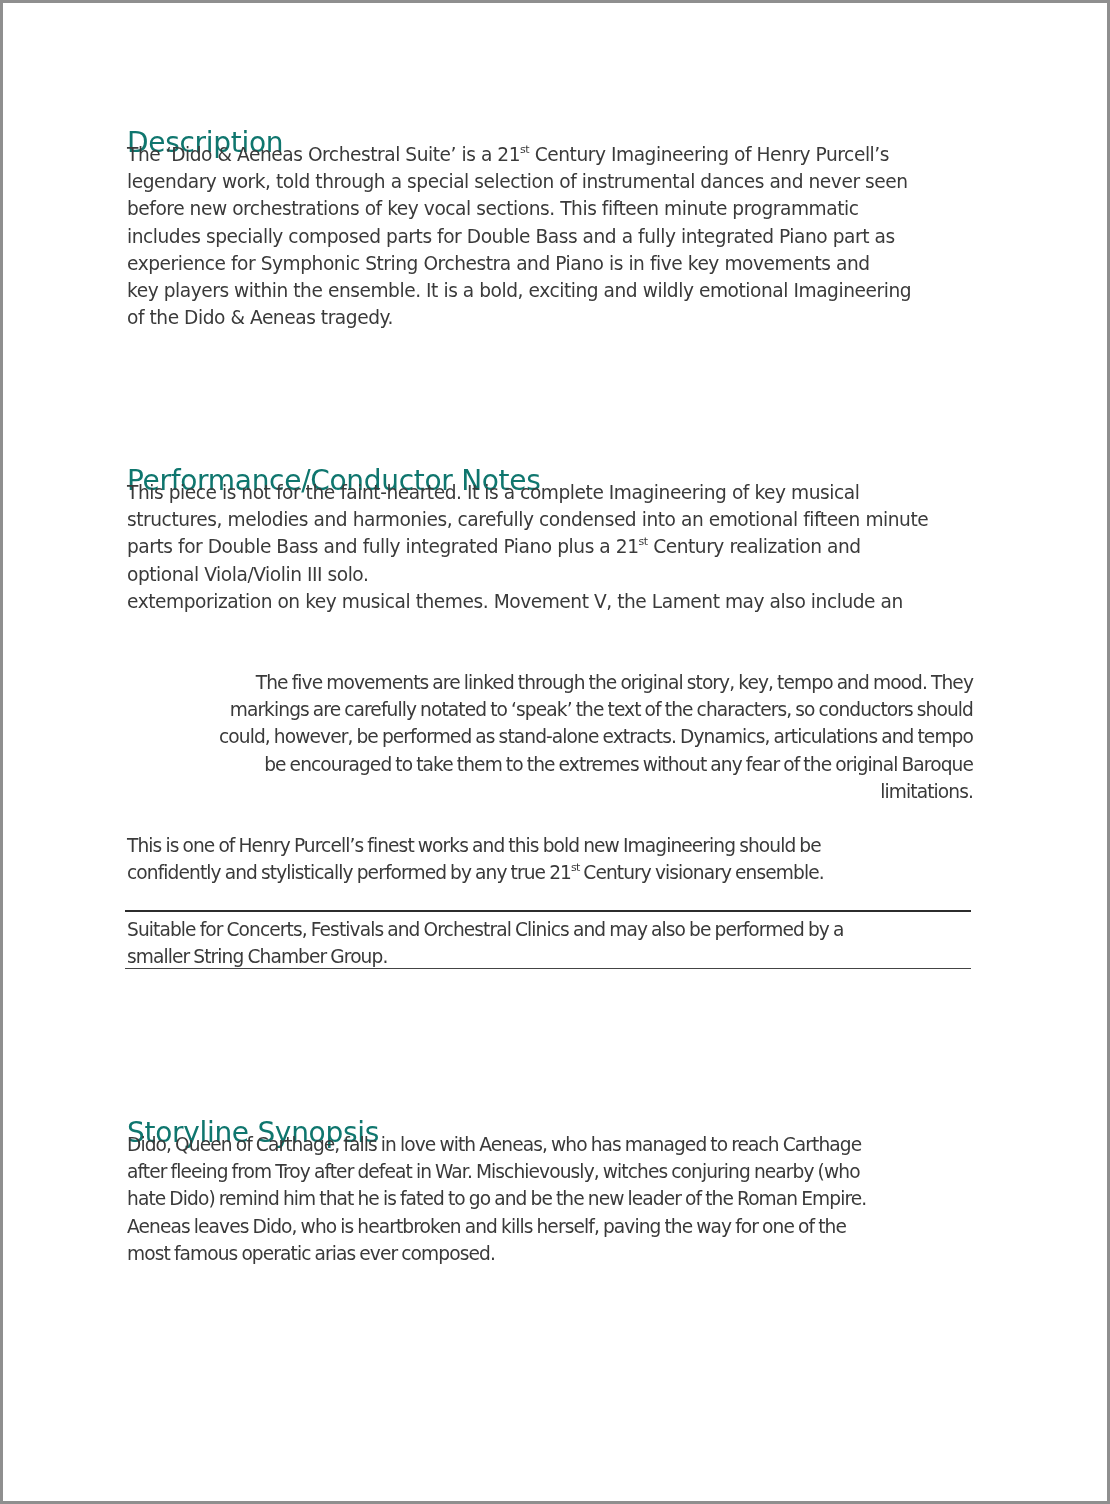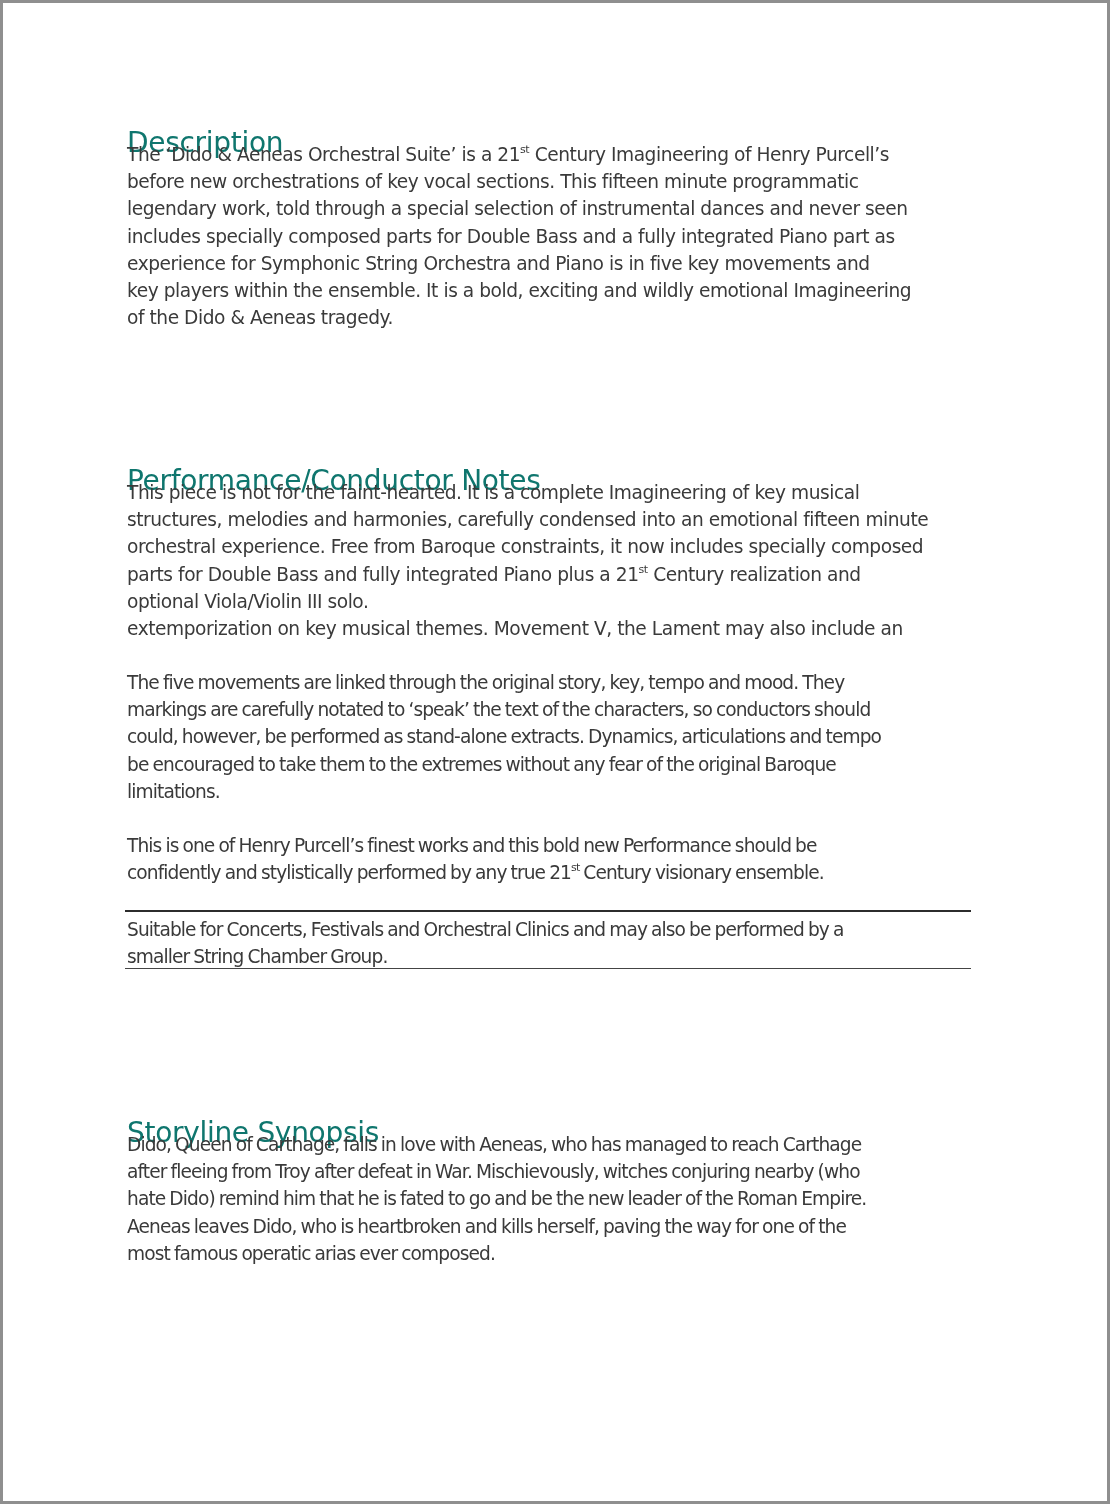--- a/index.html
+++ b/index.html
@@ -75,48 +75,47 @@
   </style>
 </head>
 <body>
 
 <div class="page">
   <div class="content">
 
     <h2 class="section-title" style="top:100px;">Description</h2>
     <div class="para" style="top:138px;">
       <span class="line"><span>The ‘Dido &amp; Aeneas Orchestral Suite’ is a 21</span><sup>st</sup><span> Century Imagineering of Henry Purcell’s</span></span>
+      <span class="line">legendary work, told through a special selection of instrumental dances and never seen</span>
       <span class="line">before new orchestrations of key vocal sections. This fifteen minute programmatic</span>
-      <span class="line">legendary work, told through a special selection of instrumental dances and never seen</span>
       <span class="line">includes specially composed parts for Double Bass and a fully integrated Piano part as</span>
       <span class="line">experience for Symphonic String Orchestra and Piano is in five key movements and</span>
       <span class="line">key players within the ensemble. It is a bold, exciting and wildly emotional Imagineering</span>
       <span class="line">of the Dido &amp; Aeneas tragedy.</span>
     </div>
 
     <h2 class="section-title" style="top:438px;">Performance/Conductor Notes</h2>
     <div class="para" style="top:476px;">
       <span class="line">This piece is not for the faint-hearted. It is a complete Imagineering of key musical</span>
       <span class="line">structures, melodies and harmonies, carefully condensed into an emotional fifteen minute</span>
-      <span class="line">orchestral experience. Free from Baroque constraints, it now includes specially composed</span>
       <span class="line"><span>parts for Double Bass and fully integrated Piano plus a 21</span><sup>st</sup><span> Century realization and</span></span>
       <span class="line">optional Viola/Violin III solo.</span>
       <span class="line">extemporization on key musical themes. Movement V, the Lament may also include an</span>
     </div>
 
-    <div class="para narrow" style="top:666px;">
+    <div class="para narrow" style="top:666px;text-align:right;">
       <span class="line">The five movements are linked through the original story, key, tempo and mood. They</span>
       <span class="line">markings are carefully notated to ‘speak’ the text of the characters, so conductors should</span>
       <span class="line">could, however, be performed as stand-alone extracts. Dynamics, articulations and tempo</span>
       <span class="line">be encouraged to take them to the extremes without any fear of the original Baroque</span>
       <span class="line">limitations.</span>
     </div>
 
     <div class="para narrow" style="top:829px;">
-      <span class="line">This is one of Henry Purcell’s finest works and this bold new Performance should be</span>
+      <span class="line">This is one of Henry Purcell’s finest works and this bold new Imagineering should be</span>
       <span class="line"><span>confidently and stylistically performed by any true 21</span><sup>st</sup><span> Century visionary ensemble.</span></span>
     </div>
 
     <div class="para narrow" style="top:913px;">
       <span class="line">Suitable for Concerts, Festivals and Orchestral Clinics and may also be performed by a</span>
       <span class="line">smaller String Chamber Group.</span>
     </div>
 
     <h2 class="section-title" style="top:1090px;">Storyline Synopsis</h2>
     <div class="para narrow" style="top:1128px;">

